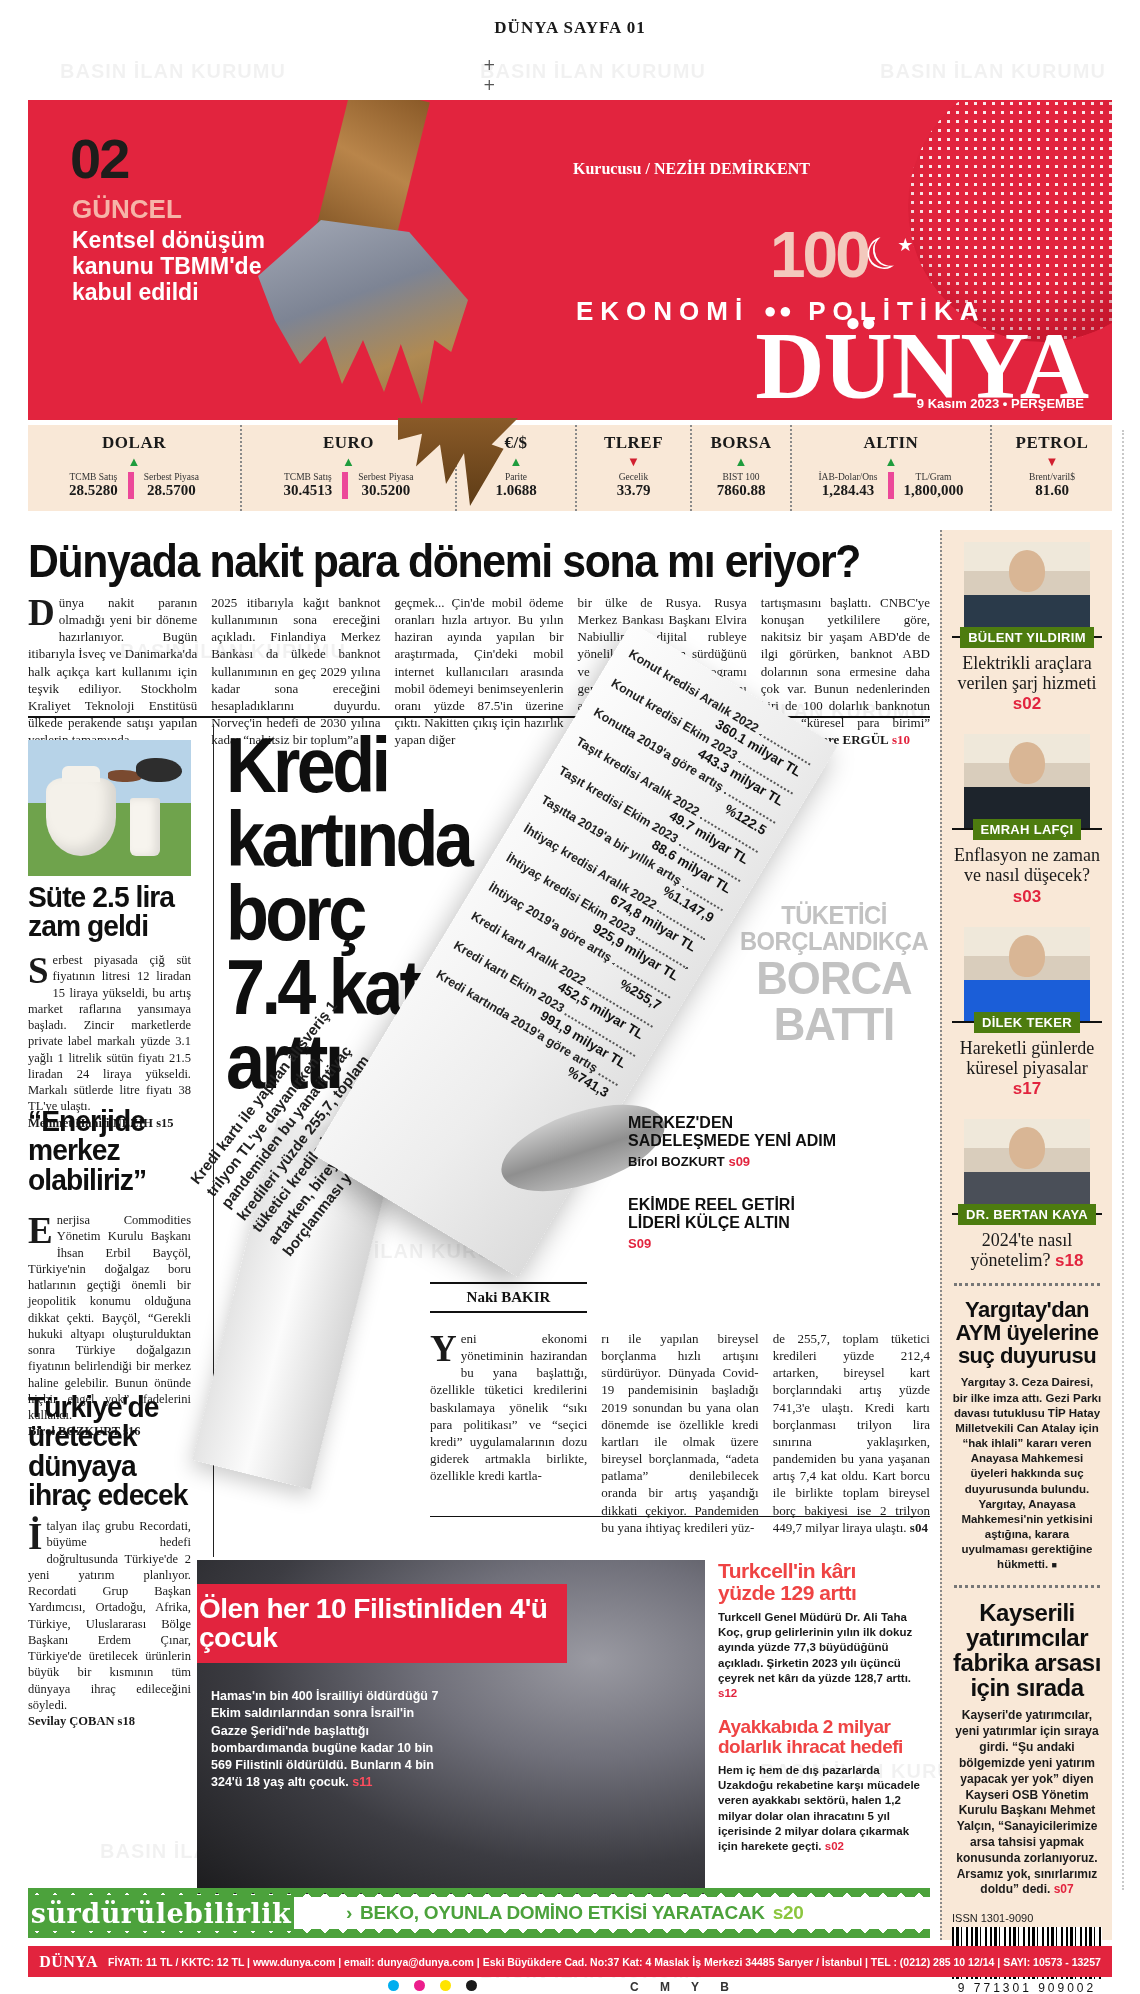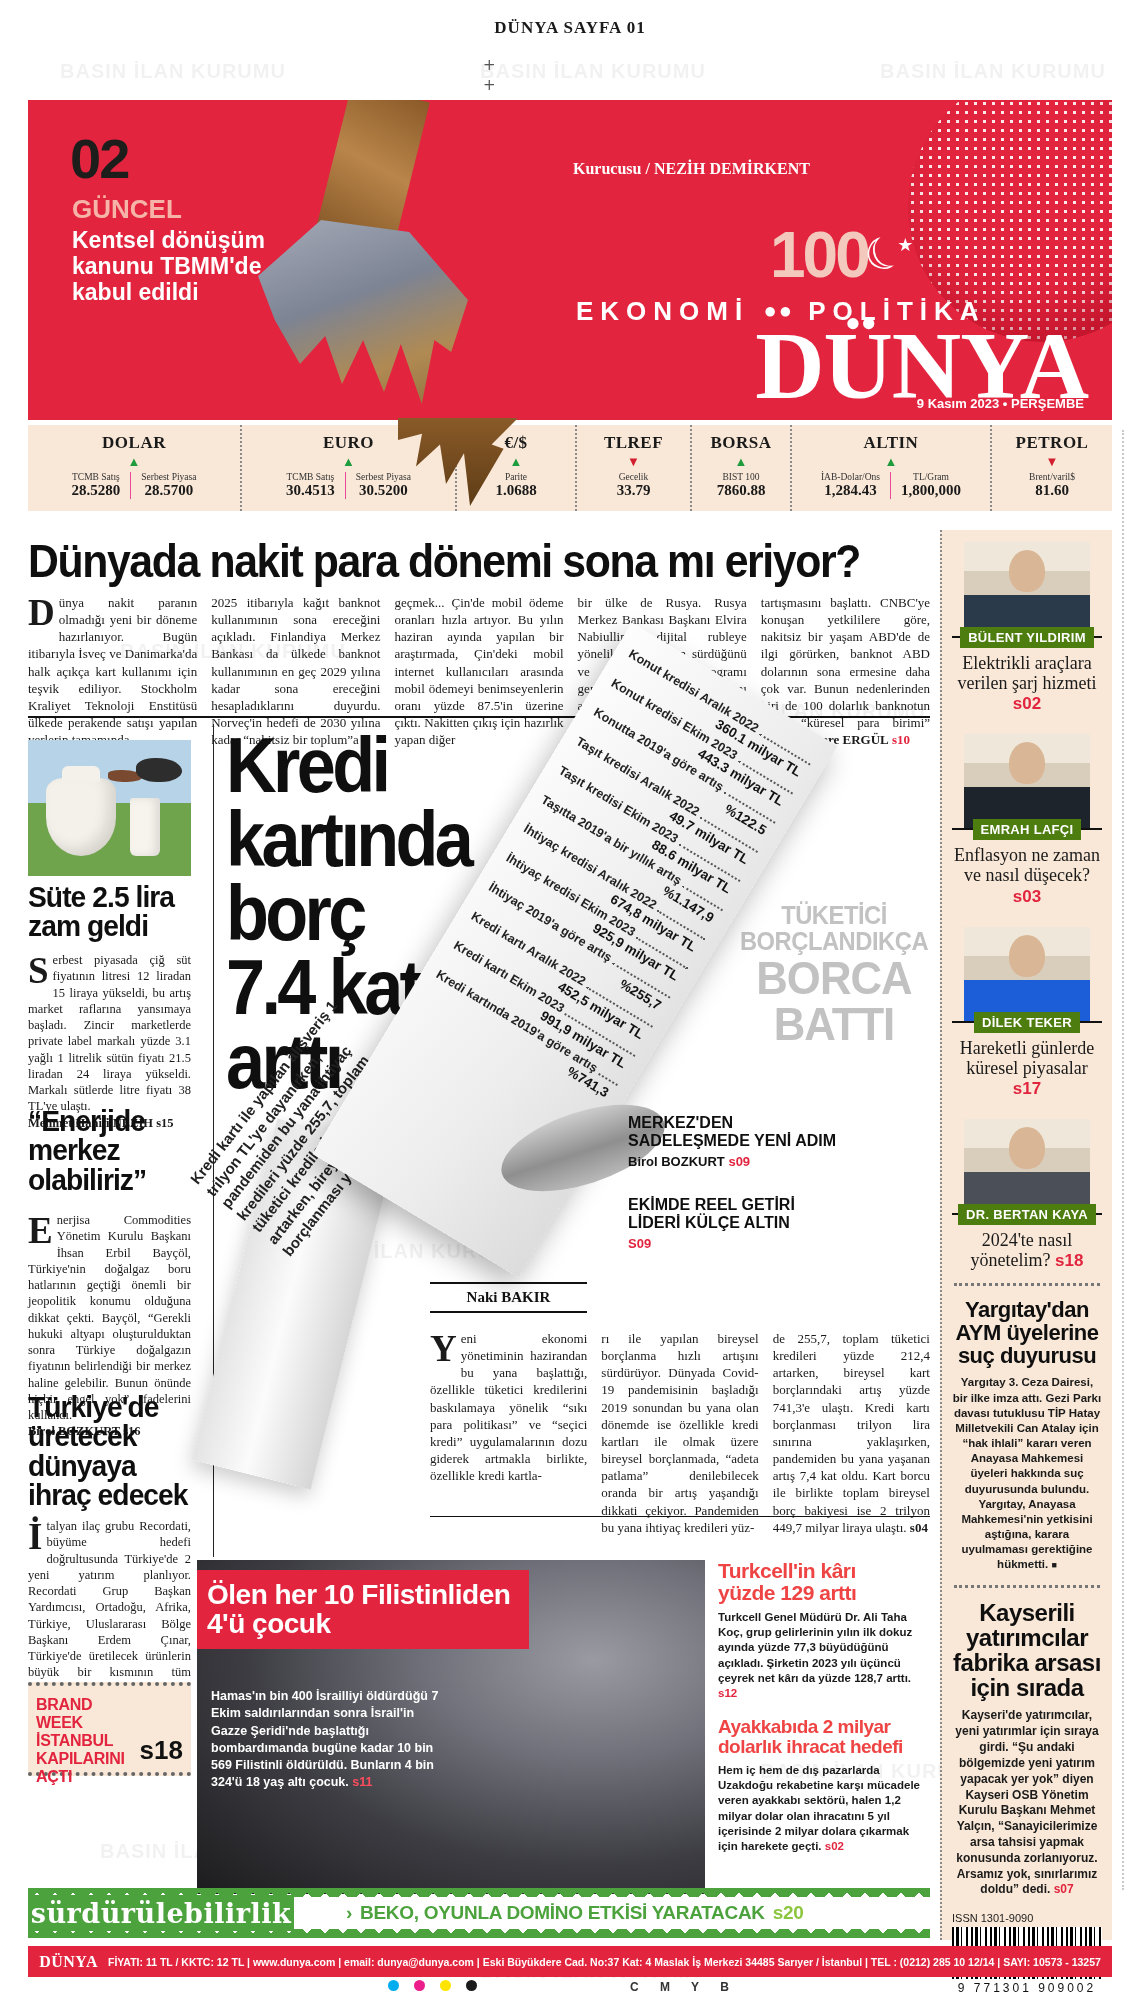--- a/index.html
+++ b/index.html
@@ -50,21 +50,21 @@
 
   
   .market { left:28px; top:425px; width:1084px; height:86px; background:#f9e8d7; display:flex; z-index:1; }
   .m-cell { padding-top:8px; text-align:center; border-left:2px dotted #8a8a8a; }
   .m-cell:first-child { border-left:none; }
   .m-title { font:700 17px "Liberation Serif", serif; color:#1a1a1a; letter-spacing:.5px; }
   .m-arrow { font-size:13px; line-height:14px; margin-top:2px; }
   .m-arrow.up { color:#1f9c3d; } .m-arrow.down { color:#d11f2f; }
   .m-cols { display:flex; justify-content:center; margin-top:3px; }
   .m-col { padding:0 10px; }
-  .m-col + .m-col { border-left:1px solid #ec4899; }
+  .m-col + .m-col { border-left:6px solid #ec4899; }
   .m-lbl { font:400 9.5px "Liberation Serif", serif; color:#333; }
   .m-val { font:700 15px "Liberation Serif", serif; color:#1a1a1a; }
 
   
   .lead-headline { left:28px; top:534px; width:960px; font:900 46px "Liberation Sans", sans-serif;
                    letter-spacing:-1.5px; color:#0f0f0f; transform:scaleX(.93); transform-origin:left top; white-space:nowrap; }
   .lead-cols { left:28px; top:594px; width:902px; display:flex; gap:14px; }
   .lead-cols p { flex:1; font:400 13px/1.32 "Liberation Serif", serif; text-align:justify; color:#1a1a1a; }
   .dropcap::first-letter { float:left; font-size:37px; line-height:.85; padding:3px 4px 0 0; font-weight:700; }
   .inline-by { font-weight:700; }
@@ -137,21 +137,21 @@
   .brief .b-by { font:800 13px "Liberation Sans", sans-serif; color:#111; margin-top:3px; }
   .brief .ref { color:#e2243e; }
   .naki-by { left:430px; top:1282px; width:157px; border-top:2px solid #111; border-bottom:2px solid #111;
              text-align:center; font:700 15px "Liberation Serif", serif; padding:5px 0; }
   .naki-cols { left:430px; top:1330px; width:500px; display:flex; gap:14px; }
   .naki-cols p { flex:1; font:400 13px/1.32 "Liberation Serif", serif; text-align:justify; color:#1a1a1a; }
 
   
   .gaza { left:197px; top:1560px; width:508px; height:334px; overflow:hidden;
           background:radial-gradient(ellipse at 78% 30%, #9a9aa2 0%, #70707a 30%, #3c3c42 62%, #1c1c1e 100%); }
-  .gaza-red { position:absolute; left:0; top:10px; width:332px; background:#e2243e; padding:10px 10px; }
+  .gaza-red { position:absolute; left:0; top:24px; width:370px; background:#e2243e; padding:10px 2px; }
   .gaza-red .h { font:800 28px/1.05 "Liberation Sans", sans-serif; color:#fff; letter-spacing:-.5px; }
   .gaza-body { position:absolute; left:14px; top:128px; width:232px;
                font:700 12.5px/1.38 "Liberation Sans", sans-serif; color:#fff; }
   .gaza-body .ref { color:#ff4d5e; }
 
   
   .tk { left:718px; top:1560px; width:212px; }
   .tk-head { font:800 21px/1.05 "Liberation Sans", sans-serif; color:#ef4444; letter-spacing:-.5px; }
   .tk-body { font:700 11.5px/1.32 "Liberation Sans", sans-serif; color:#1a1a1a; margin-top:6px; }
   .tk-body .ref { color:#e2243e; }
@@ -371,24 +371,20 @@
   <div class="abs leftcol-head" style="top:1106px">“Enerjide merkez olabiliriz”</div>
   <div class="abs leftcol-body" style="top:1212px">
     <span class="dropcap" style="display:block">Enerjisa Commodities Yönetim Kurulu Başkanı İhsan Erbil Bayçöl, Türkiye'nin doğalgaz boru hatlarının geçtiği önemli bir jeopolitik konumu olduğuna dikkat çekti. Bayçöl, “Gerekli hukuki altyapı oluşturulduktan sonra Türkiye doğalgazın fiyatının belirlendiği bir merkez haline gelebilir. Bunun önünde hiçbir engel yok” ifadelerini kullandı.</span>
     <b>Birol BOZKURT</b> <b>s16</b>
   </div>
   <div class="abs leftcol-head" style="top:1392px">Türkiye'de üretecek dünyaya ihraç edecek</div>
   <div class="abs leftcol-body" style="top:1518px">
     <span class="dropcap" style="display:block">İtalyan ilaç grubu Recordati, büyüme hedefi doğrultusunda Türkiye'de 2 yeni yatırım planlıyor. Recordati Grup Başkan Yardımcısı, Ortadoğu, Afrika, Türkiye, Uluslararası Bölge Başkanı Erdem Çınar, Türkiye'de üretilecek ürünlerin büyük bir kısmının tüm dünyaya ihraç edileceğini söyledi.</span>
     <b>Sevilay ÇOBAN</b> <b>s18</b>
   </div>
-  <div class="abs brandweek">
-    <div class="bw-title">BRAND WEEK İSTANBUL KAPILARINI AÇTI</div>
-    <div class="bw-ref">s18</div>
-  </div>
 
   <div class="abs v-rule"></div>
   <div class="abs kicker">
     <div class="k-sm">TÜKETİCİ</div>
     <div class="k-sm">BORÇLANDIKÇA</div>
     <div class="k-lg">BORCA</div>
     <div class="k-lg">BATTI</div>
   </div>
   <div class="abs credit-head">Kredi kartında borç 7.4 kat arttı</div>
 

